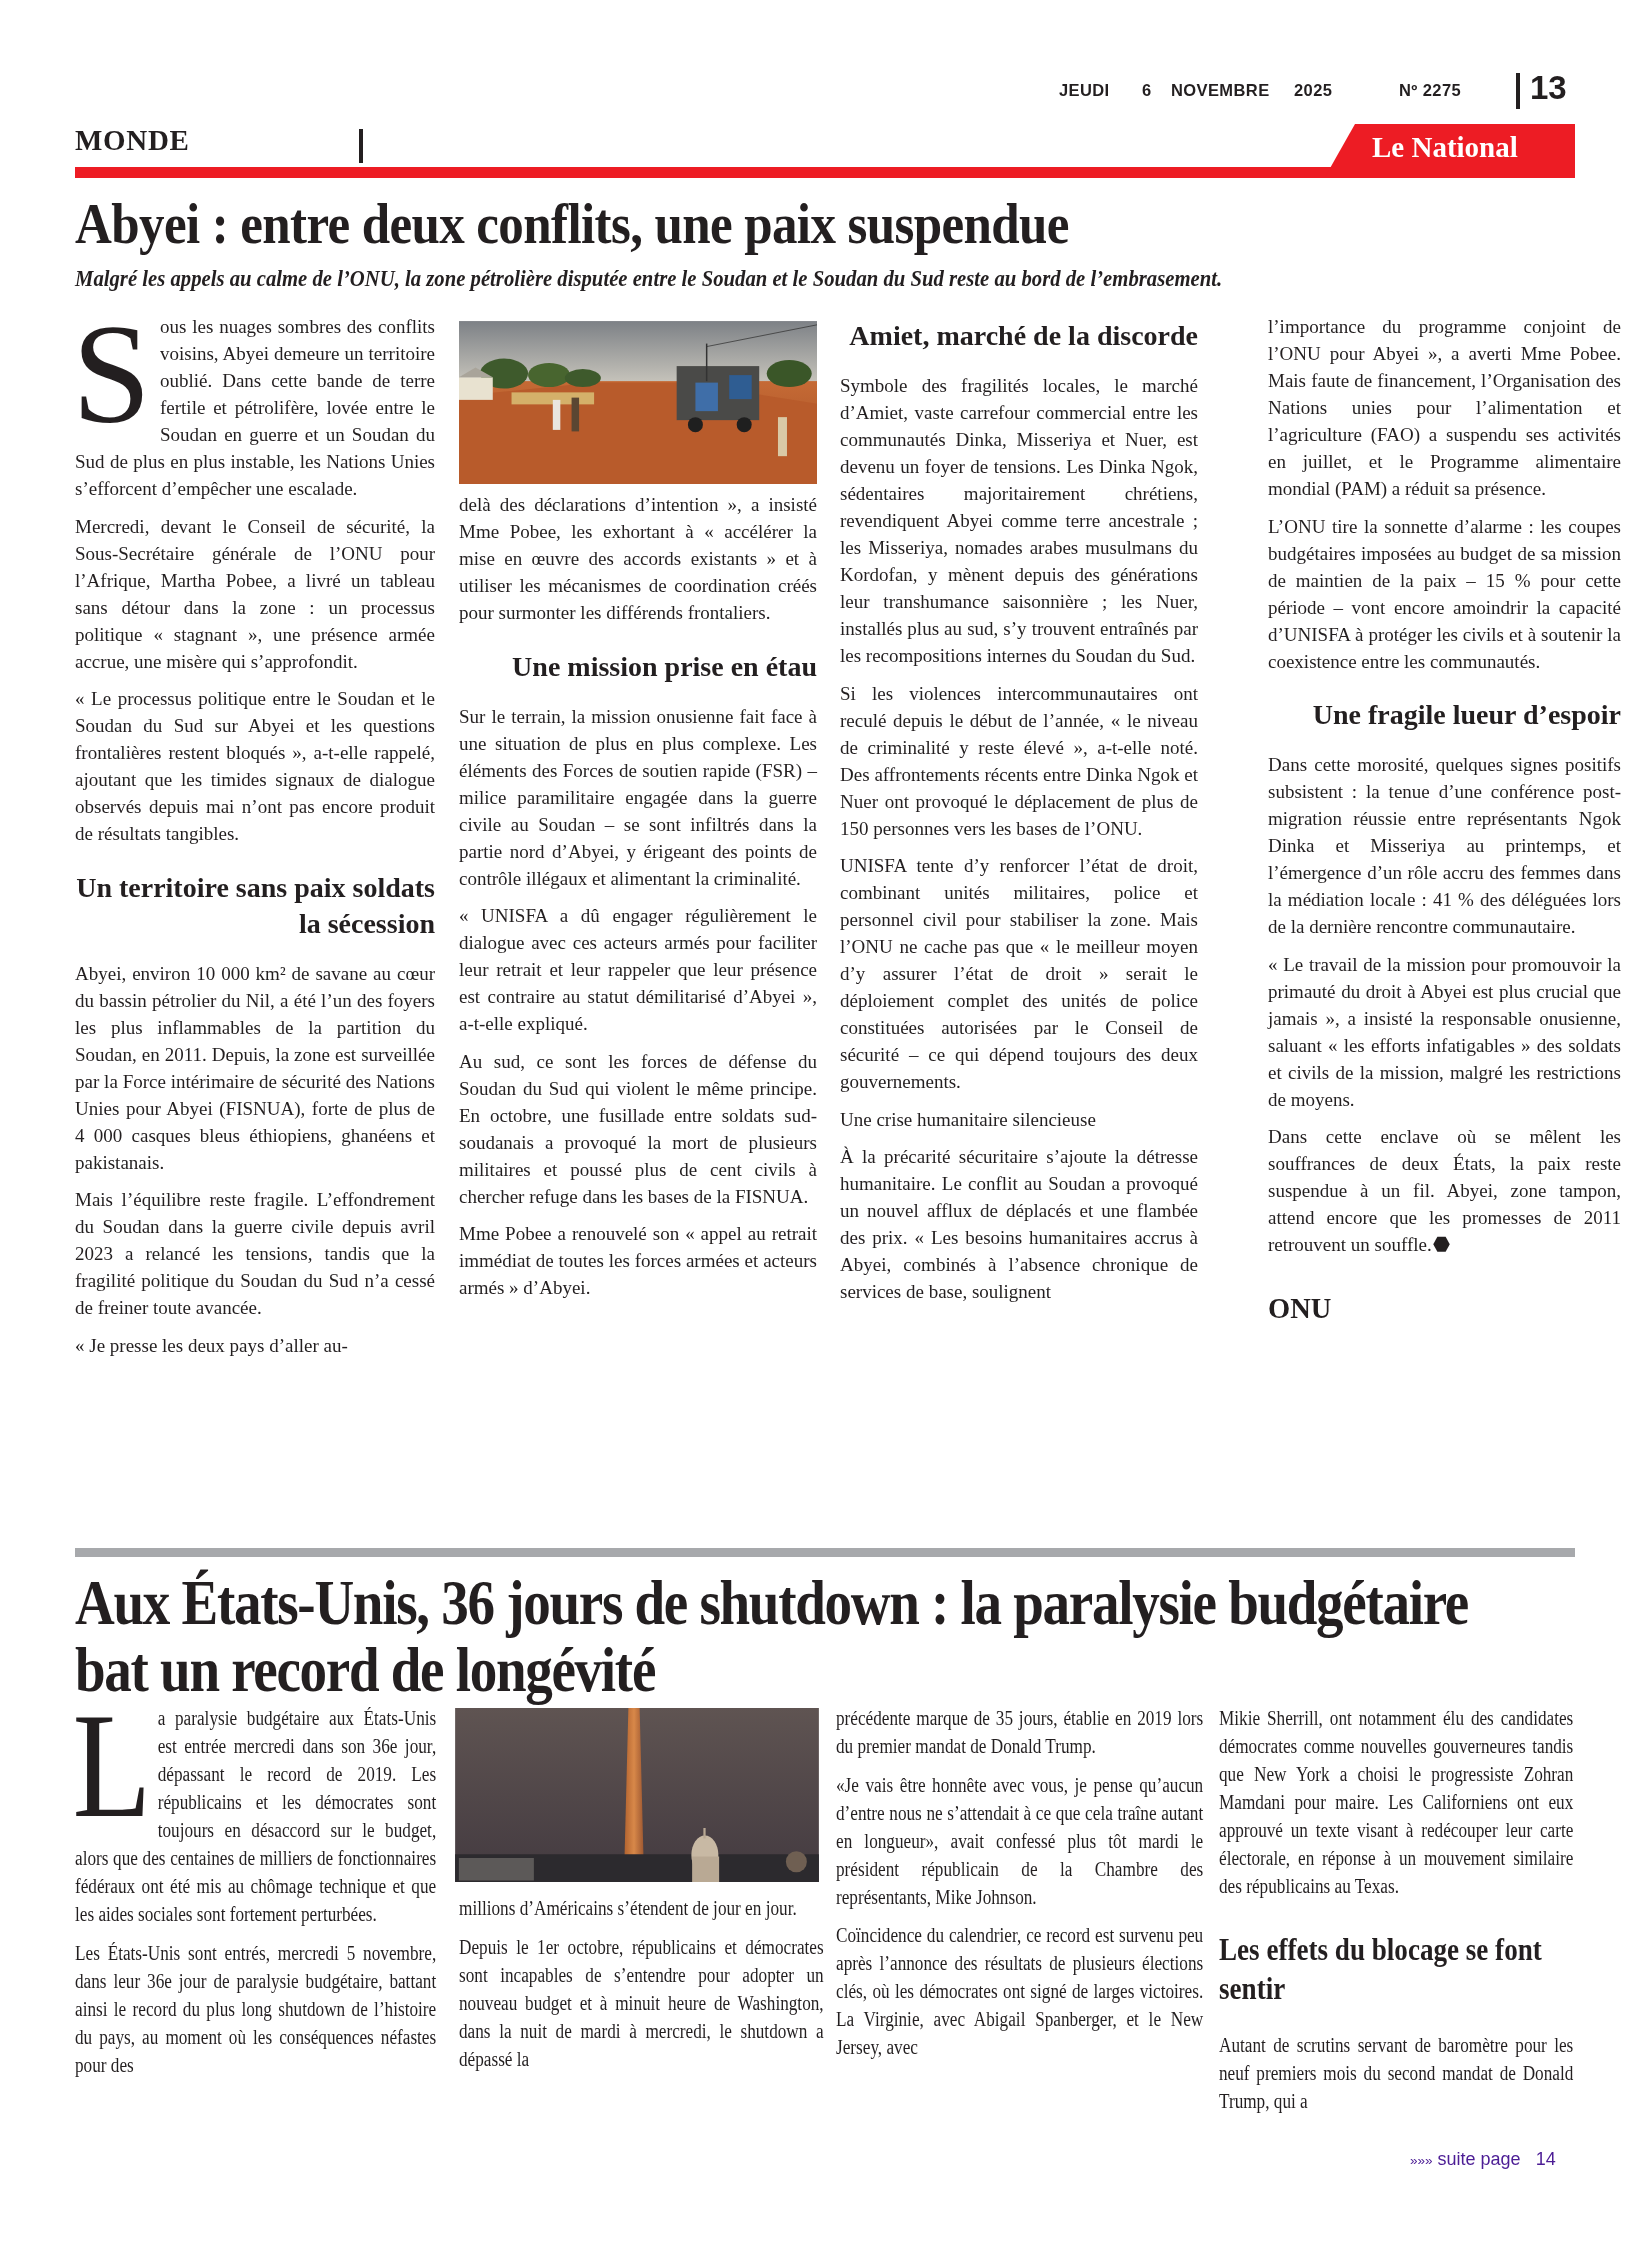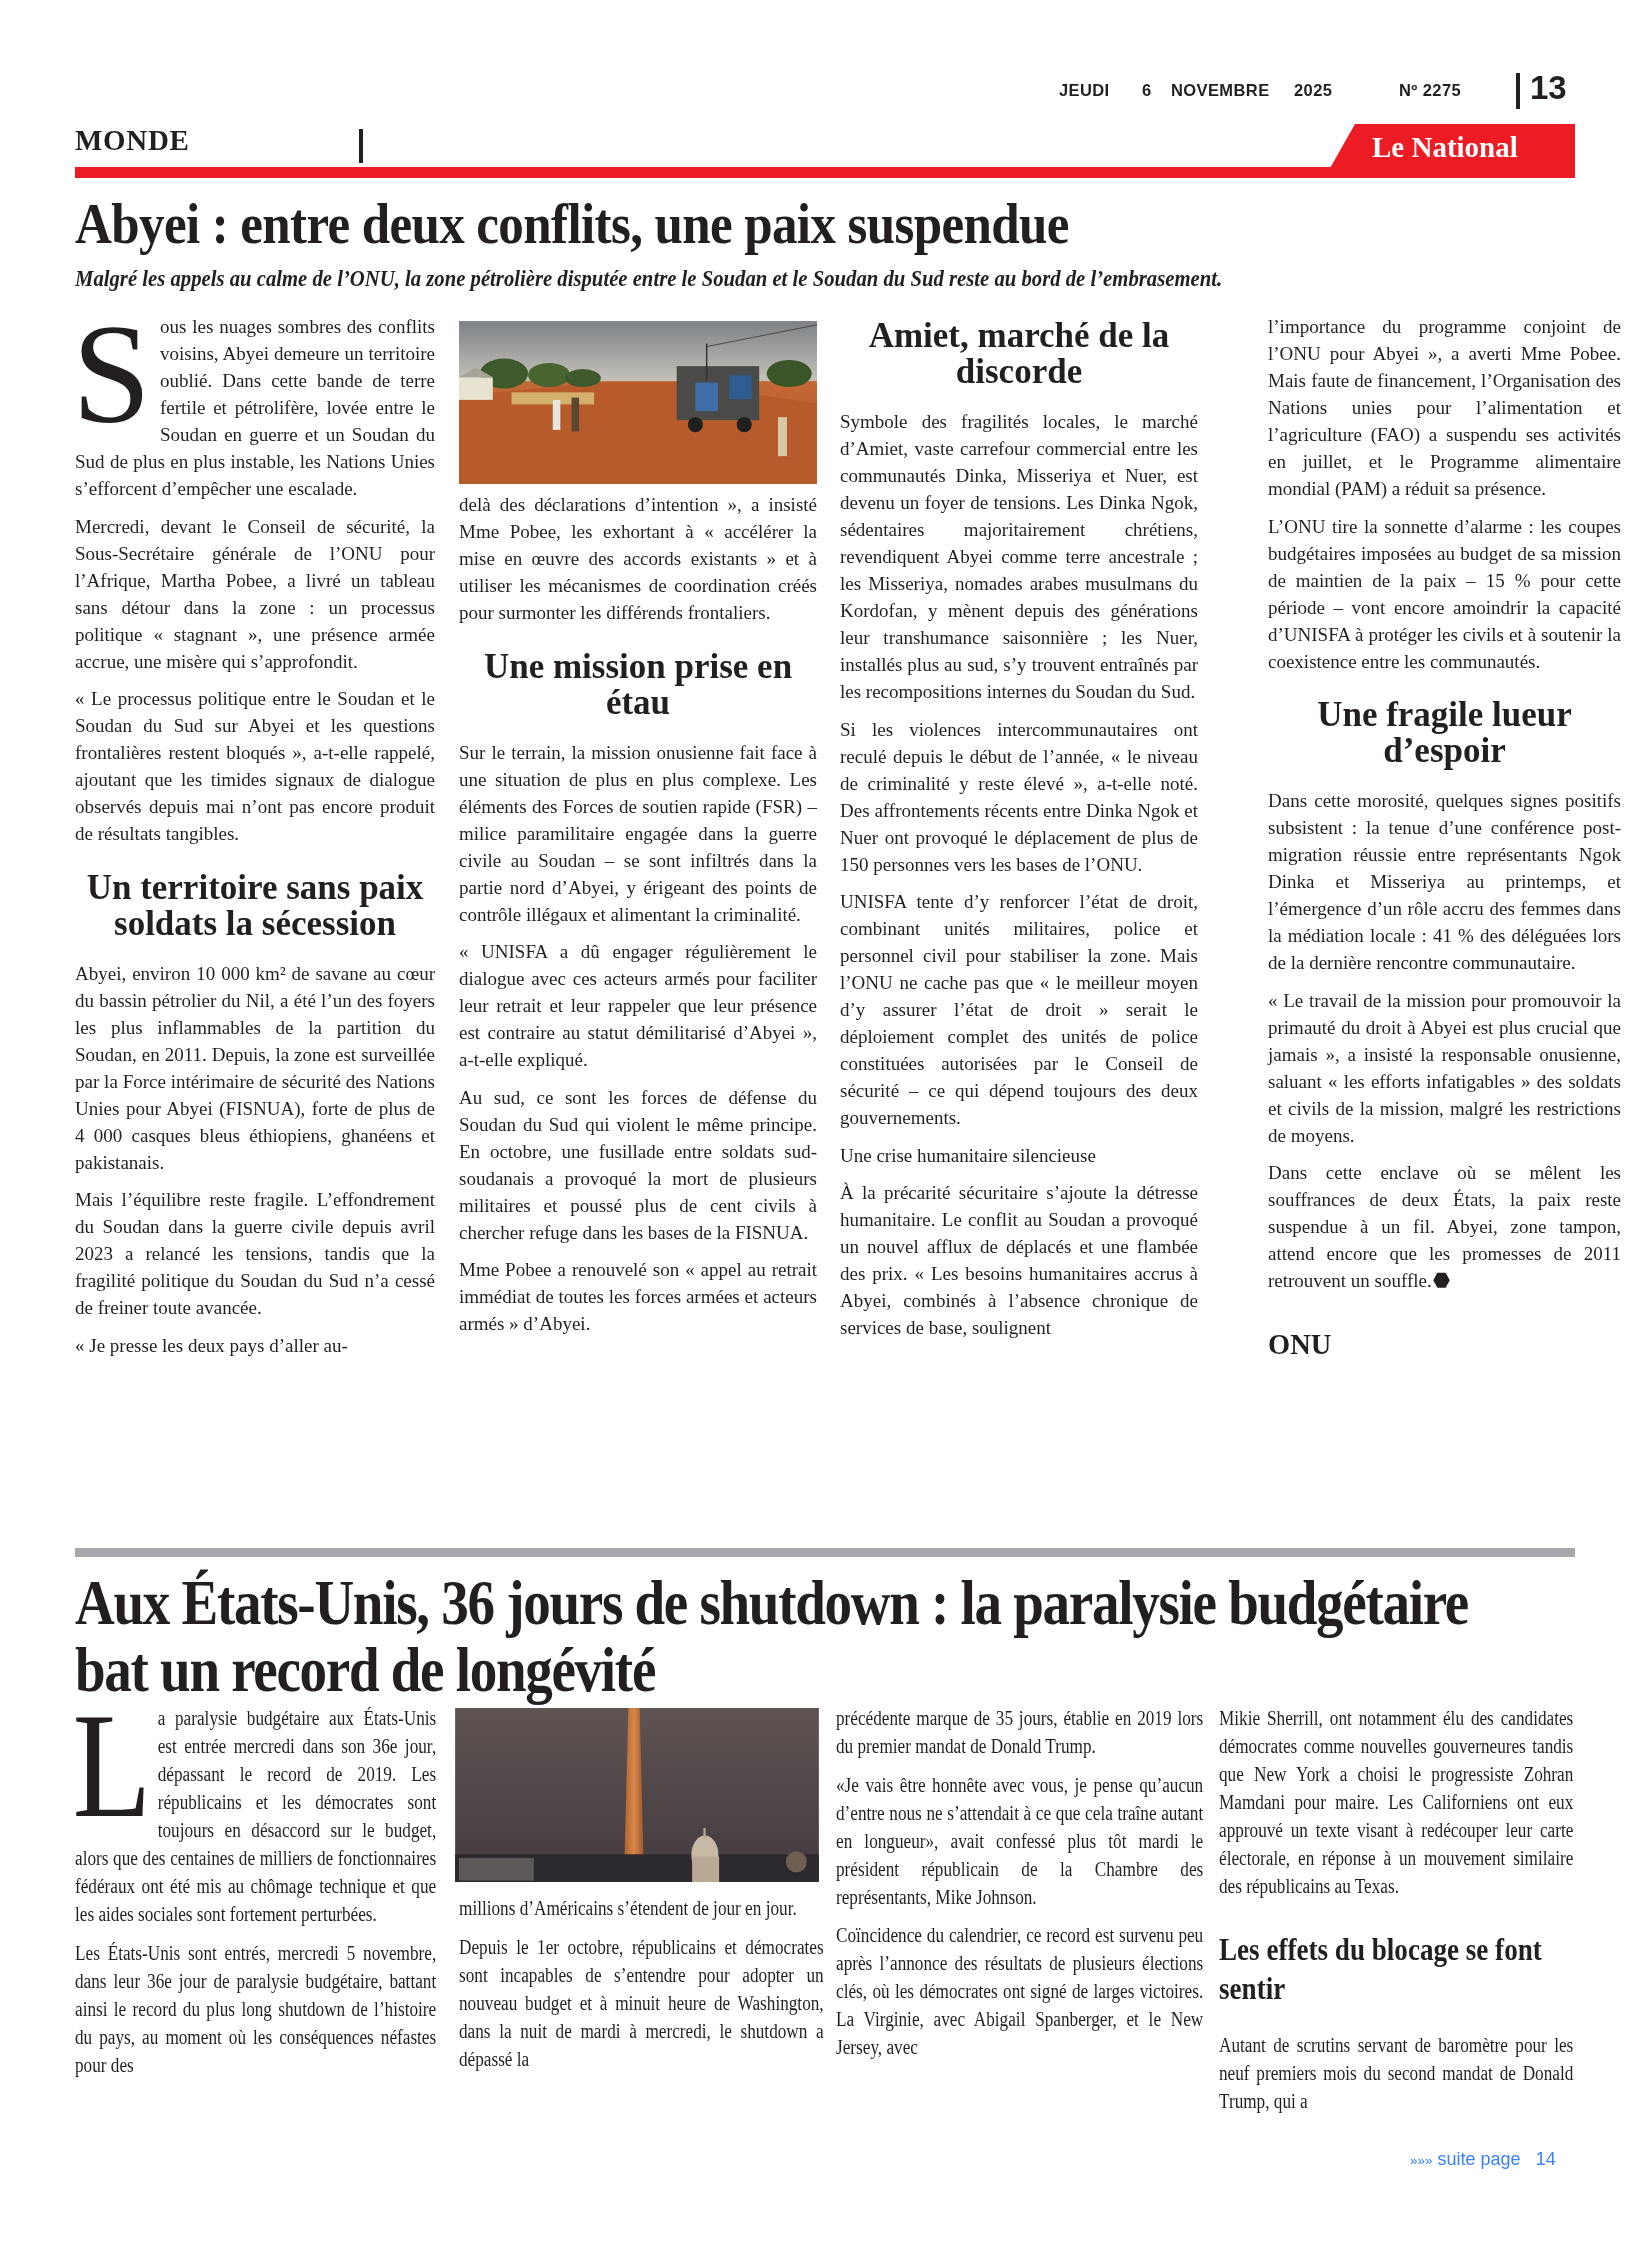--- a/index.html
+++ b/index.html
@@ -15,41 +15,41 @@
   .red-rule { position: absolute; left: 75px; top: 167px; width: 1500px; height: 10.5px; background: #ed1c24; }
   .brand-tab { position: absolute; left: 1325px; top: 124px; width: 250px; height: 53px; background: #ed1c24; clip-path: polygon(12% 0, 100% 0, 100% 100%, 0 100%); }
   .brand-name { position: absolute; left: 1372px; top: 131px; font-family: "Liberation Serif", serif; font-weight: bold; font-size: 29px; color: #ffffff; white-space: nowrap; }
 
   
   .a1-title { position: absolute; left: 75px; top: 190px; font-family: "Liberation Serif", serif; font-weight: bold; font-size: 58px; line-height: 67px; color: #231f20; letter-spacing: -0.7px; transform: scaleX(0.88); transform-origin: left top; white-space: nowrap; }
   .a1-deck { position: absolute; left: 75px; top: 266px; font-family: "Liberation Serif", serif; font-style: italic; font-weight: bold; font-size: 22.5px; color: #231f20; white-space: nowrap; transform: scaleX(0.92); transform-origin: left top; }
 
   .col { position: absolute; font-family: "Liberation Serif", serif; font-size: 19px; line-height: 27px; text-align: justify; color: #231f20; hyphens: auto; }
   .col p { margin: 0 0 10.5px 0; }
-  .col h3 { font-family: "Liberation Serif", serif; font-weight: bold; font-size: 35px; line-height: 36px; margin: 22.5px 0 18px 0; text-align: center; color: #231f20; }
+  .col h3 { font-family: "Liberation Serif", serif; font-weight: bold; font-size: 28px; line-height: 36px; margin: 22.5px 0 18px 0; text-align: right; color: #231f20; }
   .col h3.first { margin-top: 0; }
   .dropcap { float: left; font-size: 142px; line-height: 112px; margin: 4.5px 9px 0 -3px; font-family: "Liberation Serif", serif; color: #231f20; }
   .col p.plain { text-align: left; }
 
   .photo1 { position: absolute; left: 459px; top: 321px; width: 358px; height: 163px; overflow: hidden; }
   .photo2 { position: absolute; left: 455px; top: 1708px; width: 364px; height: 174px; overflow: hidden; }
 
   .end-mark { display: inline-block; width: 16.5px; height: 16.5px; background: #231f20; clip-path: polygon(25% 5%, 75% 5%, 100% 50%, 75% 95%, 25% 95%, 0 50%); vertical-align: -1.5px; margin-left: 1.5px; }
   .signature { font-family: "Liberation Serif", serif; font-weight: bold; font-size: 28.5px; margin-top: 37px; text-align: left; }
 
   .grey-rule { position: absolute; left: 75px; top: 1548px; width: 1500px; height: 9px; background: #a7a9ac; }
 
   
   .a2-title { position: absolute; left: 75px; top: 1569px; font-family: "Liberation Serif", serif; font-weight: bold; font-size: 64px; line-height: 67px; color: #231f20; letter-spacing: -1.5px; transform: scaleX(0.86); transform-origin: left top; white-space: nowrap; }
   .col2 { position: absolute; font-family: "Liberation Serif", serif; font-size: 20px; line-height: 28px; text-align: justify; color: #231f20; transform: scaleX(0.86); transform-origin: left top; }
   .col2 p { margin: 0 0 10.5px 0; }
   .col2 h3 { font-family: "Liberation Serif", serif; font-weight: bold; font-size: 31.5px; line-height: 39px; margin: 30px 0 22.5px 0; text-align: left; }
   .dropcap2 { float: left; font-size: 150px; line-height: 112px; margin: 4.5px 7.5px 0 -3px; font-family: "Liberation Serif", serif; }
 
-  .suite { position: absolute; left: 1410px; top: 2149px; font-family: "Liberation Sans", sans-serif; font-size: 18px; color: #3b82f6; white-space: nowrap; }
+  .suite { position: absolute; left: 1410px; top: 2149px; font-family: "Liberation Sans", sans-serif; font-size: 18px; color: #4c1d95; white-space: nowrap; }
   .suite .arr { font-size: 13.5px; }
 </style>
 </head>
 <body>
 
 <div class="hdr-meta">
   <span style="left:0">JEUDI</span>
   <span style="left:83px">6</span>
   <span style="left:112px">NOVEMBRE</span>
   <span style="left:235px">2025</span>

